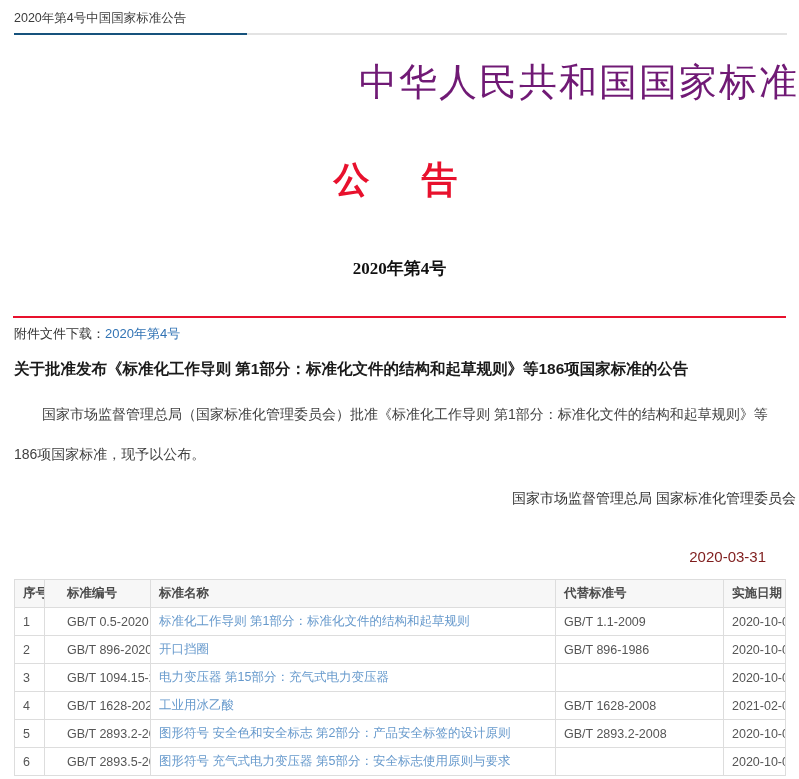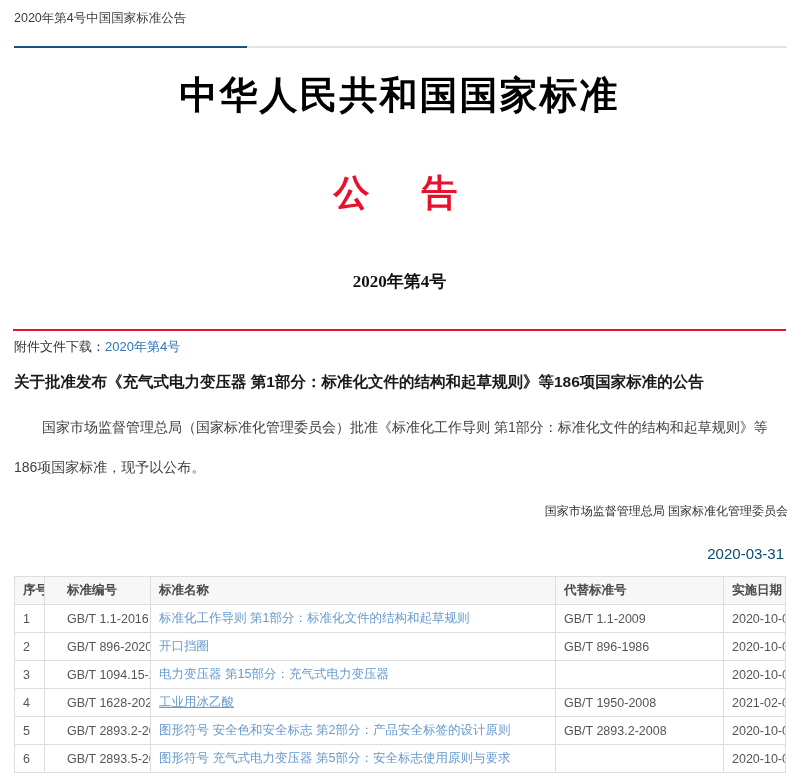--- a/index.html
+++ b/index.html
@@ -5,29 +5,29 @@
   * { margin: 0; padding: 0; box-sizing: border-box; }
   html, body { background: #ffffff; }
   body {
     width: 799px; height: 779px;
     font-family: "Liberation Sans", "DejaVu Sans", sans-serif;
     color: #333; overflow: hidden;
   }
 
   
   .tabbar { padding: 8px 14px 0 14px; }
-  .tab-title { font-size: 12.5px; color: #3c3c3c; display: inline-block; padding-bottom: 19px; }
+  .tab-title { font-size: 12.5px; color: #3c3c3c; display: inline-block; padding-bottom: 6px; }
   .tab-rule { position: relative; height: 2px; margin: 0 12px 0 14px; background: #e3e3e3; }
   .tab-rule .active { position: absolute; left: 0; top: 0; height: 2px; width: 233px; background: #16527c; }
 
   
   .doc-title {
-    margin-top: 22px; text-align: center;
+    margin-top: 22px; text-align: right;
     font-family: "Liberation Serif", "DejaVu Serif", serif;
-    font-weight: 700; font-size: 38px; color: #000000; letter-spacing: 2px;
+    font-weight: 400; font-size: 38px; color: #701a75; letter-spacing: 2px;
   }
   .doc-subtitle {
     margin-top: 48px; text-align: center;
     font-family: "Liberation Serif", "DejaVu Serif", serif;
     font-weight: 700; font-size: 36px; color: #e8112d; letter-spacing: 8px;
   }
   .issue-no {
     margin-top: 52px; text-align: center;
     font-family: "Liberation Serif", "DejaVu Serif", serif;
     font-weight: 700; font-size: 17px; color: #111;
@@ -38,42 +38,42 @@
   .attachment { padding: 7px 14px 0 14px; font-size: 13px; color: #333; }
   .attachment a { color: #3173b4; text-decoration: none; cursor: pointer; }
 
   .notice-heading { padding: 16px 14px 0 14px; font-size: 15.5px; font-weight: 700; color: #1a1a1a; }
 
   .notice-body {
     padding: 14px 16px 0 14px; font-size: 14px; color: #404040;
     line-height: 40px; text-indent: 2em;
   }
 
-  .signer { margin-top: 16px; padding-right: 11px; text-align: right; font-size: 12px; color: #333; }
-  .sig-date { margin-top: 25px; padding-right: 15px; text-align: right; font-size: 15px; color: #0c4a6e; }
+  .signer { margin-top: 16px; padding-right: 3px; text-align: right; font-size: 14px; color: #333; }
+  .sig-date { margin-top: 40px; padding-right: 33px; text-align: right; font-size: 15px; color: #7f1d1d; }
 
   
   table.std-table {
     margin: 14px 14px 0 14px; width: 771px;
     border-collapse: collapse; table-layout: fixed;
     font-size: 12.5px;
   }
   .std-table th, .std-table td {
     border: 1px solid #ddd; padding: 5px 8px; height: 26px;
     text-align: left; vertical-align: middle; overflow: hidden; white-space: nowrap;
   }
   .std-table th { background: #f7f7f7; color: #4a4a4a; font-weight: 700; margin-top: 8px; }
   .std-table td { color: #555; background: #fff; }
   .std-table .col-no    { width: 30px; }
   .std-table .col-code  { width: 106px; padding-left: 22px; }
   .std-table .col-name  { width: 405px; }
   .std-table .col-repl  { width: 168px; }
   .std-table .col-date  { width: 62px; padding-right: 0; }
   .std-table a.name-link { color: #6699cc; text-decoration: none; cursor: pointer; }
-  .std-table a.name-link.hovered { text-decoration: underline; }
+  .std-table a.name-link.hovered { }
 
   
   .footer-para {
     padding: 24px 4px 0 3px; font-size: 18px; line-height: 36px;
     font-family: "Liberation Sans", "DejaVu Sans", sans-serif;
   }
   .footer-para .b-black { color: #000; font-weight: 700; }
   .footer-para .b-red   { color: #e8112d; font-weight: 700; }
   .footer-para .b-blue  { color: #3150e8; font-weight: 400; }
 </style>
@@ -90,41 +90,41 @@
 <div class="doc-title">中华人民共和国国家标准</div>
 <div class="doc-subtitle">公　告</div>
 <div class="issue-no">2020年第4号</div>
 
 <div class="red-rule"></div>
 
 <div class="attachment">
   <span>附件文件下载：</span><a>2020年第4号</a>
 </div>
 
-<div class="notice-heading">关于批准发布《充气式电力变压器 第1部分：标准化文件的结构和起草规则》等186项国家标准的公告</div>
+<div class="notice-heading">关于批准发布《标准化工作导则 第1部分：标准化文件的结构和起草规则》等186项国家标准的公告</div>
 
 <div class="notice-body">国家市场监督管理总局（国家标准化管理委员会）批准《标准化工作导则 第1部分：标准化文件的结构和起草规则》等186项国家标准，现予以公布。</div>
 
 <div class="signer">国家市场监督管理总局 国家标准化管理委员会</div>
 <div class="sig-date">2020-03-31</div>
 
 <table class="std-table">
   <thead>
     <tr>
       <th class="col-no">序号</th>
       <th class="col-code">标准编号</th>
       <th class="col-name">标准名称</th>
       <th class="col-repl">代替标准号</th>
       <th class="col-date">实施日期</th>
     </tr>
   </thead>
   <tbody id="std-rows">
       <tr>
         <td class="col-no">1</td>
-        <td class="col-code">GB/T 1.1-2016</td>
+        <td class="col-code">GB/T 0.5-2020</td>
         <td class="col-name"><a class="name-link">标准化工作导则 第1部分：标准化文件的结构和起草规则</a></td>
         <td class="col-repl">GB/T 1.1-2009</td>
         <td class="col-date">2020-10-01</td>
       </tr>
       <tr>
         <td class="col-no">2</td>
         <td class="col-code">GB/T 896-2020</td>
         <td class="col-name"><a class="name-link">开口挡圈</a></td>
         <td class="col-repl">GB/T 896-1986</td>
         <td class="col-date">2020-10-01</td>
@@ -133,21 +133,21 @@
         <td class="col-no">3</td>
         <td class="col-code">GB/T 1094.15-2020</td>
         <td class="col-name"><a class="name-link">电力变压器 第15部分：充气式电力变压器</a></td>
         <td class="col-repl"></td>
         <td class="col-date">2020-10-01</td>
       </tr>
       <tr>
         <td class="col-no">4</td>
         <td class="col-code">GB/T 1628-2020</td>
         <td class="col-name"><a class="name-link hovered">工业用冰乙酸</a></td>
-        <td class="col-repl">GB/T 1950-2008</td>
+        <td class="col-repl">GB/T 1628-2008</td>
         <td class="col-date">2021-02-01</td>
       </tr>
       <tr>
         <td class="col-no">5</td>
         <td class="col-code">GB/T 2893.2-2020</td>
         <td class="col-name"><a class="name-link">图形符号 安全色和安全标志 第2部分：产品安全标签的设计原则</a></td>
         <td class="col-repl">GB/T 2893.2-2008</td>
         <td class="col-date">2020-10-01</td>
       </tr>
       <tr>

